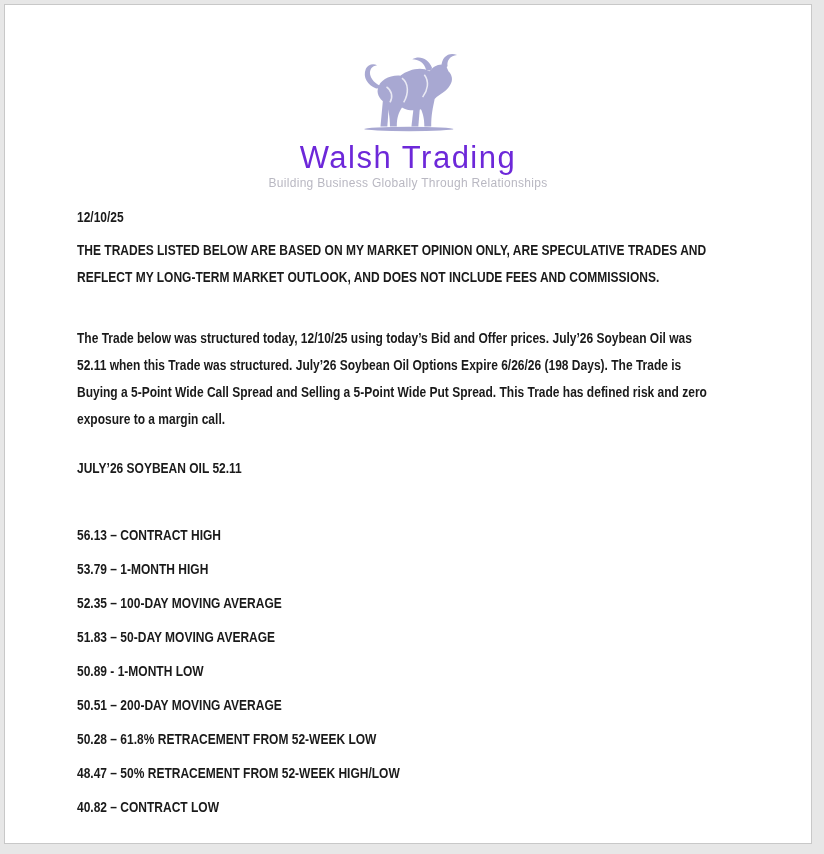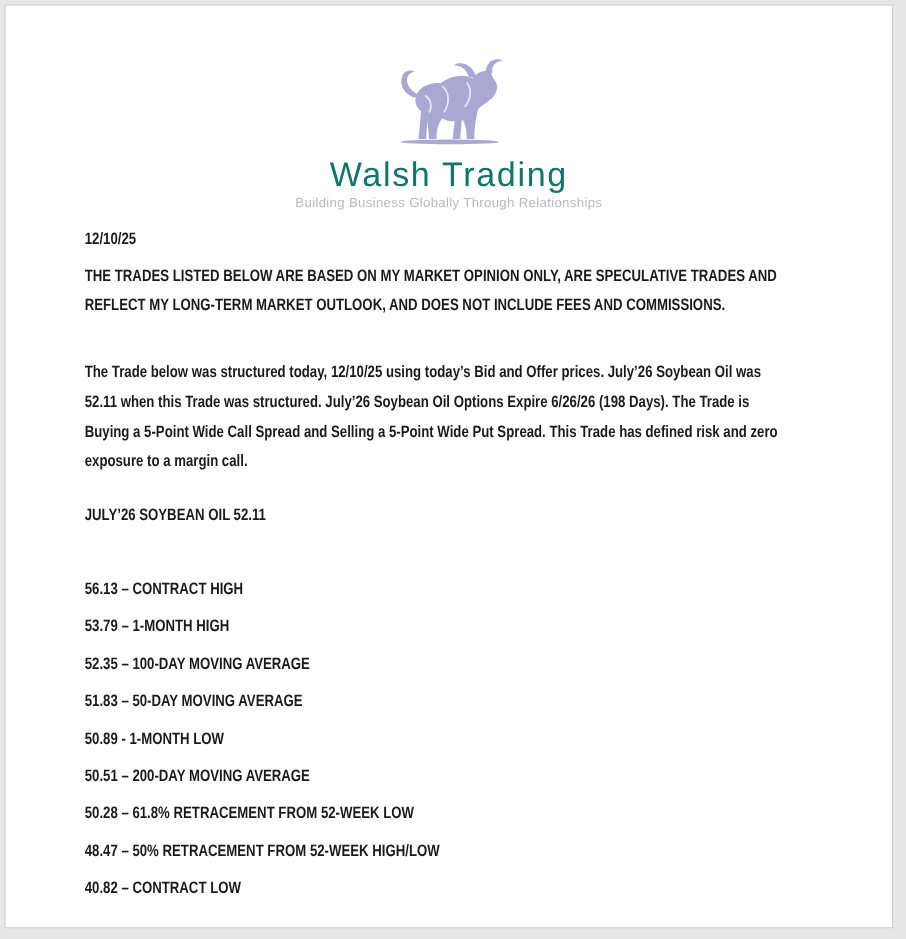--- a/index.html
+++ b/index.html
@@ -29,21 +29,21 @@
     width: 118px;
     height: 86px;
     color: #a8a8d2;
     display: inline-block;
   }
   .brand-name {
     margin-top: 2px;
     font-size: 31px;
     line-height: 34px;
     letter-spacing: 1.5px;
-    color: #0f766e;
+    color: #6d28d9;
     font-weight: normal;
   }
   .brand-tagline {
     font-size: 12px;
     line-height: 16px;
     letter-spacing: 0.3px;
     color: #b9b8c2;
     text-align: center;
   }
   .text-scale {

